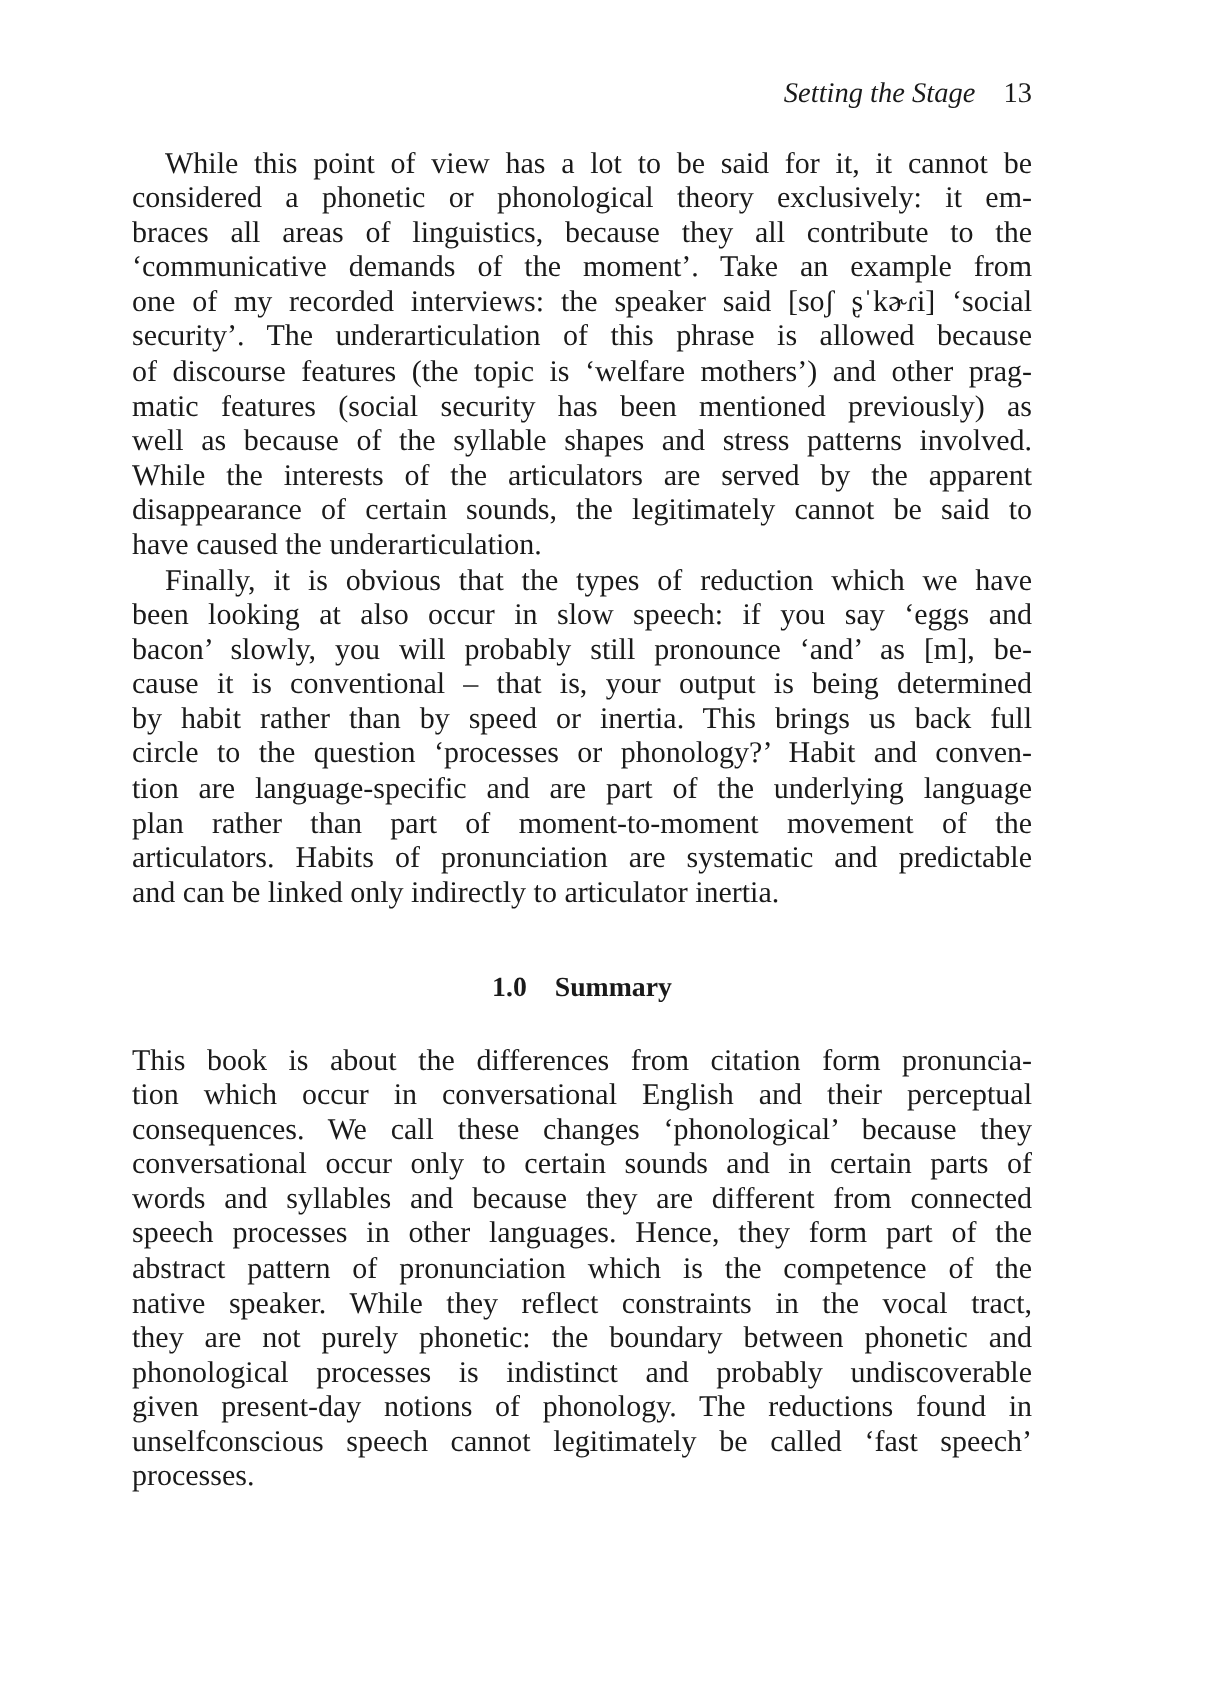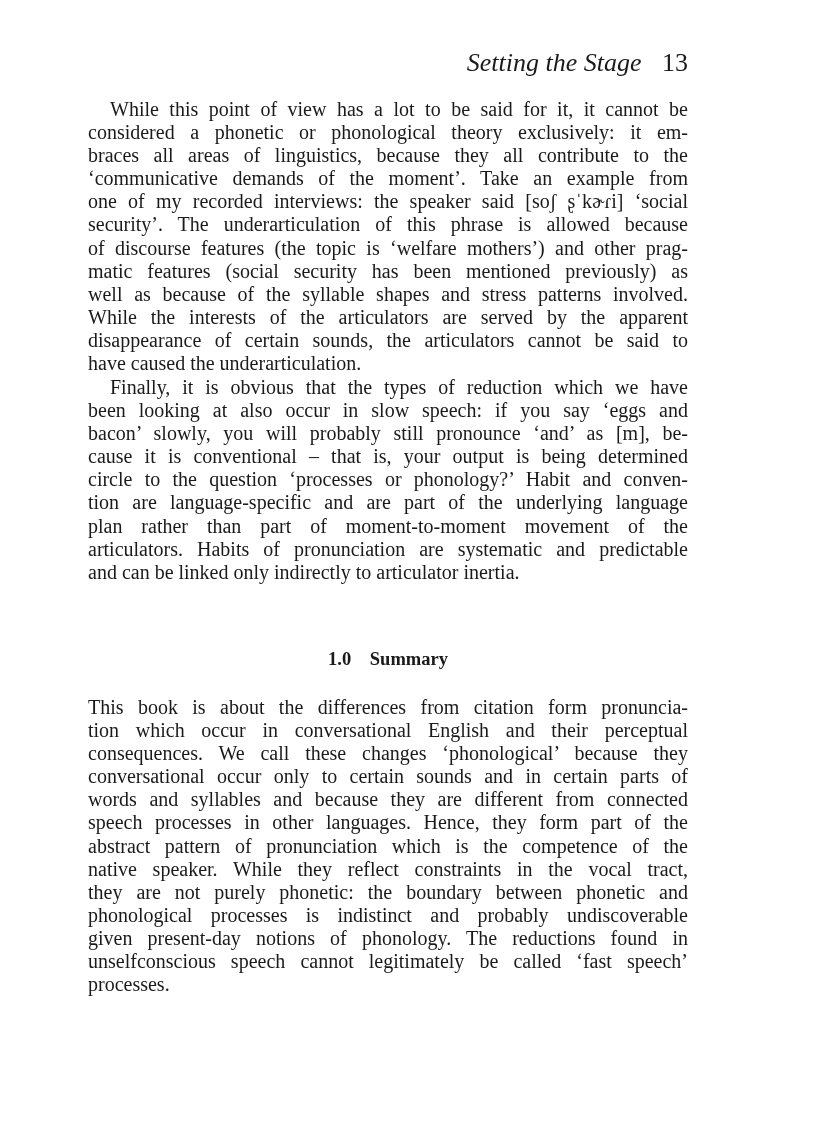--- a/index.html
+++ b/index.html
@@ -12,21 +12,21 @@
       height: 1123px;
       position: relative;
       overflow: hidden;
       font-family: "Liberation Serif", "DejaVu Serif", serif;
       color: #1a1a1a;
     }
     .running-head {
       position: absolute;
       top: 52px;
       right: 128px;
-      font-size: 26px;
+      font-size: 19px;
       line-height: 22px;
       white-space: nowrap;
     }
     .running-head .rh-title {
       font-style: italic;
       margin-right: 14px;
     }
     .text-block {
       position: absolute;
       left: 88px;
@@ -81,31 +81,32 @@
     <span class="line indent">While this point of view has a lot to be said for it, it cannot be</span>
     <span class="line">considered a phonetic or phonological theory exclusively: it em-</span>
     <span class="line">braces all areas of linguistics, because they all contribute to the</span>
     <span class="line">‘communicative demands of the moment’. Take an example from</span>
     <span class="line">one of my recorded interviews: the speaker said [soʃ ʂˈkɚɾi] ‘social</span>
     <span class="line">security’. The underarticulation of this phrase is allowed because</span>
     <span class="line">of discourse features (the topic is ‘welfare mothers’) and other prag-</span>
     <span class="line">matic features (social security has been mentioned previously) as</span>
     <span class="line">well as because of the syllable shapes and stress patterns involved.</span>
     <span class="line">While the interests of the articulators are served by the apparent</span>
-    <span class="line">disappearance of certain sounds, the articulators cannot be said to</span>
+    <span class="line">disappearance of certain sounds, the legitimately cannot be said to</span>
     <span class="line last">have caused the underarticulation.</span>
   </p>
 </div>
 
 <div class="text-block" id="block-2">
   <p class="para">
     <span class="line indent">Finally, it is obvious that the types of reduction which we have</span>
     <span class="line">been looking at also occur in slow speech: if you say ‘eggs and</span>
     <span class="line">bacon’ slowly, you will probably still pronounce ‘and’ as [m], be-</span>
     <span class="line">cause it is conventional – that is, your output is being determined</span>
+    <span class="line">by habit rather than by speed or inertia. This brings us back full</span>
     <span class="line">circle to the question ‘processes or phonology?’ Habit and conven-</span>
     <span class="line">tion are language-specific and are part of the underlying language</span>
     <span class="line">plan rather than part of moment-to-moment movement of the</span>
     <span class="line">articulators. Habits of pronunciation are systematic and predictable</span>
     <span class="line last">and can be linked only indirectly to articulator inertia.</span>
   </p>
 </div>
 
 <div class="section-heading">
   <span class="sec-num">1.0</span>

